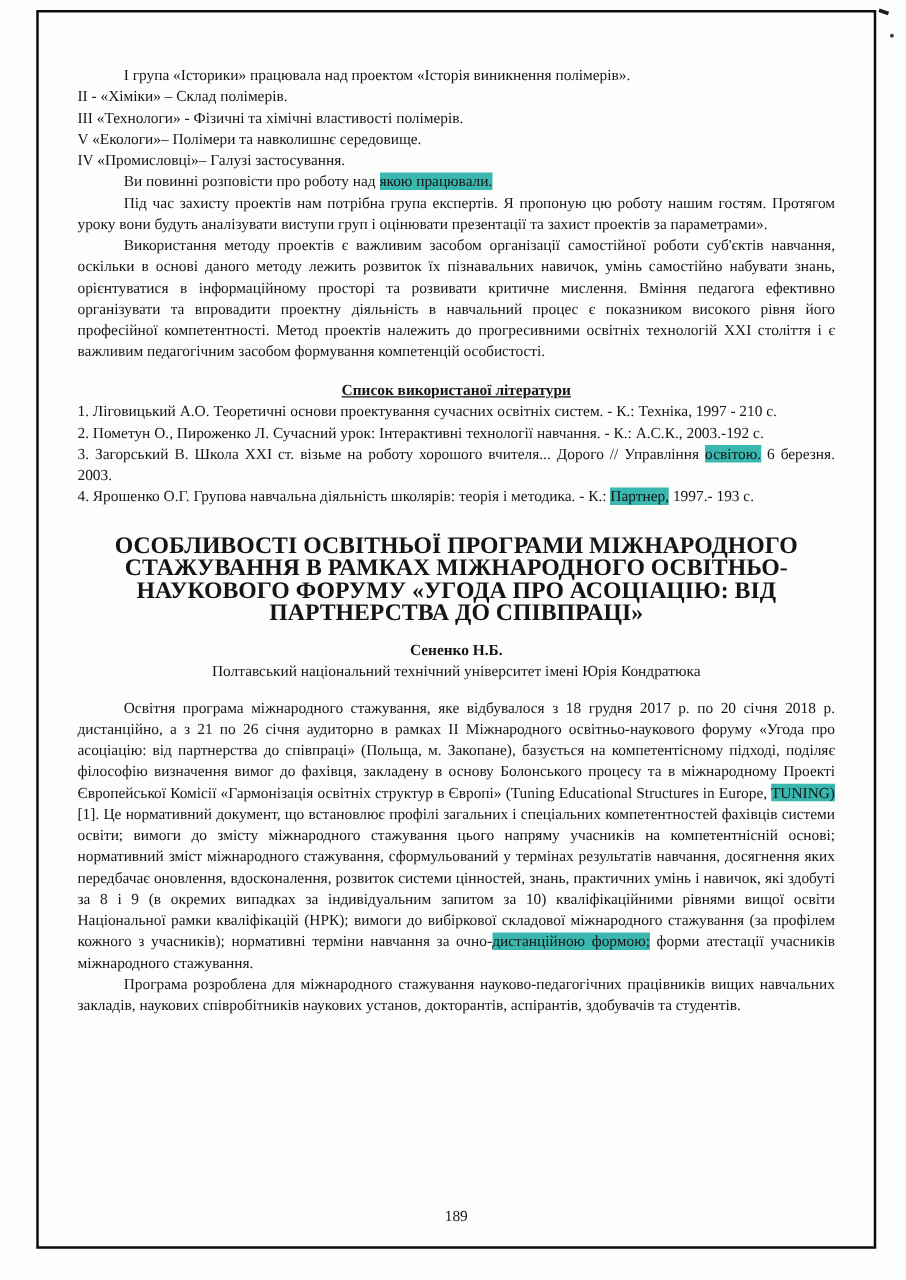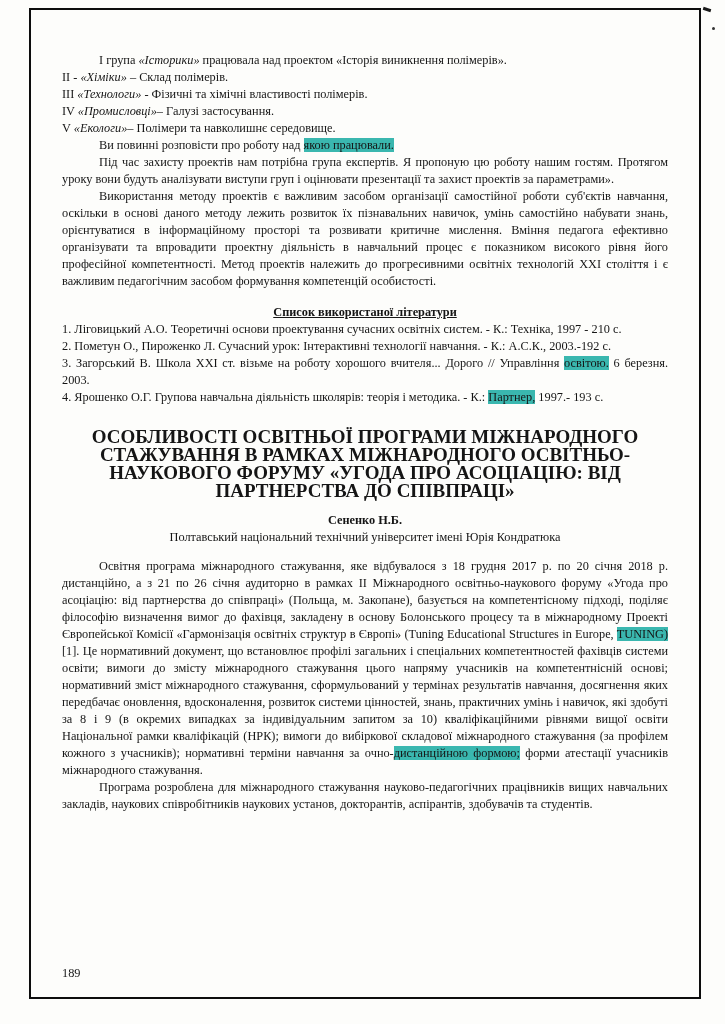--- a/index.html
+++ b/index.html
@@ -24,21 +24,21 @@
   .content {
     position: absolute;
     left: 62px; top: 52px;
     width: 606px;
     font-size: 12.3px;
     line-height: 17px;
   }
   p { margin: 0; }
   .just { text-align: justify; }
   .indent { text-indent: 37px; }
-  .it { font-style: italic; }
+  .it { }
   .hl { background: var(--hl, #3ab7af); }
   .refs-heading {
     margin-top: 14px;
     font-weight: bold;
     text-align: center;
     text-decoration: underline;
   }
   .title-block { margin-top: 22px; }
   .article-title {
     font-weight: bold;
@@ -47,38 +47,38 @@
     line-height: 18px;
     padding: 0 28px;
   }
   .author { font-weight: bold; text-align: center; margin-top: 12px; }
   .affiliation { text-align: center; }
   .article-p1 { margin-top: 12px; }
   .page-number {
     position: absolute;
     left: 62px; width: 606px;
     top: 966px;
-    text-align: left;
+    text-align: center;
     font-size: 12.3px;
   }
 </style>
 </head>
 <body>
 
 <div class="frame"></div>
 <div class="speck speck1"></div>
 <div class="speck speck2"></div>
 
 <div class="content">
 
   <p class="line indent"><span>I група </span><span class="it">«Історики»</span><span> працювала над проектом «Історія виникнення полімерів».</span></p>
   <p class="line"><span>II - </span><span class="it">«Хіміки»</span><span> – Склад полімерів.</span></p>
   <p class="line"><span>III </span><span class="it">«Технологи»</span><span> - Фізичні та хімічні властивості полімерів.</span></p>
+  <p class="line"><span>V </span><span class="it">«Екологи»</span><span>– Полімери та навколишнє середовище.</span></p>
   <p class="line"><span>IV </span><span class="it">«Промисловці»</span><span>– Галузі застосування.</span></p>
-  <p class="line"><span>V </span><span class="it">«Екологи»</span><span>– Полімери та навколишнє середовище.</span></p>
   <p class="line indent"><span>Ви повинні розповісти про роботу над </span><span class="hl">якою працювали.</span></p>
 
   <p class="para just indent">Під час захисту проектів нам потрібна група експертів. Я пропоную цю роботу нашим гостям. Протягом уроку вони будуть аналізувати виступи груп і оцінювати презентації та захист проектів за параметрами».</p>
   <p class="para just indent">Використання методу проектів є важливим засобом організації самостійної роботи суб'єктів навчання, оскільки в основі даного методу лежить розвиток їх пізнавальних навичок, умінь самостійно набувати знань, орієнтуватися в інформаційному просторі та розвивати критичне мислення. Вміння педагога ефективно організувати та впровадити проектну діяльність в навчальний процес є показником високого рівня його професійної компетентності. Метод проектів належить до прогресивними освітніх технологій XXI століття і є важливим педагогічним засобом формування компетенцій особистості.</p>
 
   <p class="refs-heading">Список використаної літератури</p>
 
   <p class="ref just"><span>1. Ліговицький А.О. Теоретичні основи проектування сучасних освітніх систем. - К.: Техніка, 1997 - 210 с.</span></p>
   <p class="ref just"><span>2. Пометун О., Пироженко Л. Сучасний урок: Інтерактивні технології навчання. - К.: А.С.К., 2003.-192 с.</span></p>
   <p class="ref just"><span>3. Загорський В. Школа XXI ст. візьме на роботу хорошого вчителя... Дорого // Управління </span><span class="hl">освітою.</span><span> 6 березня. 2003.</span></p>

